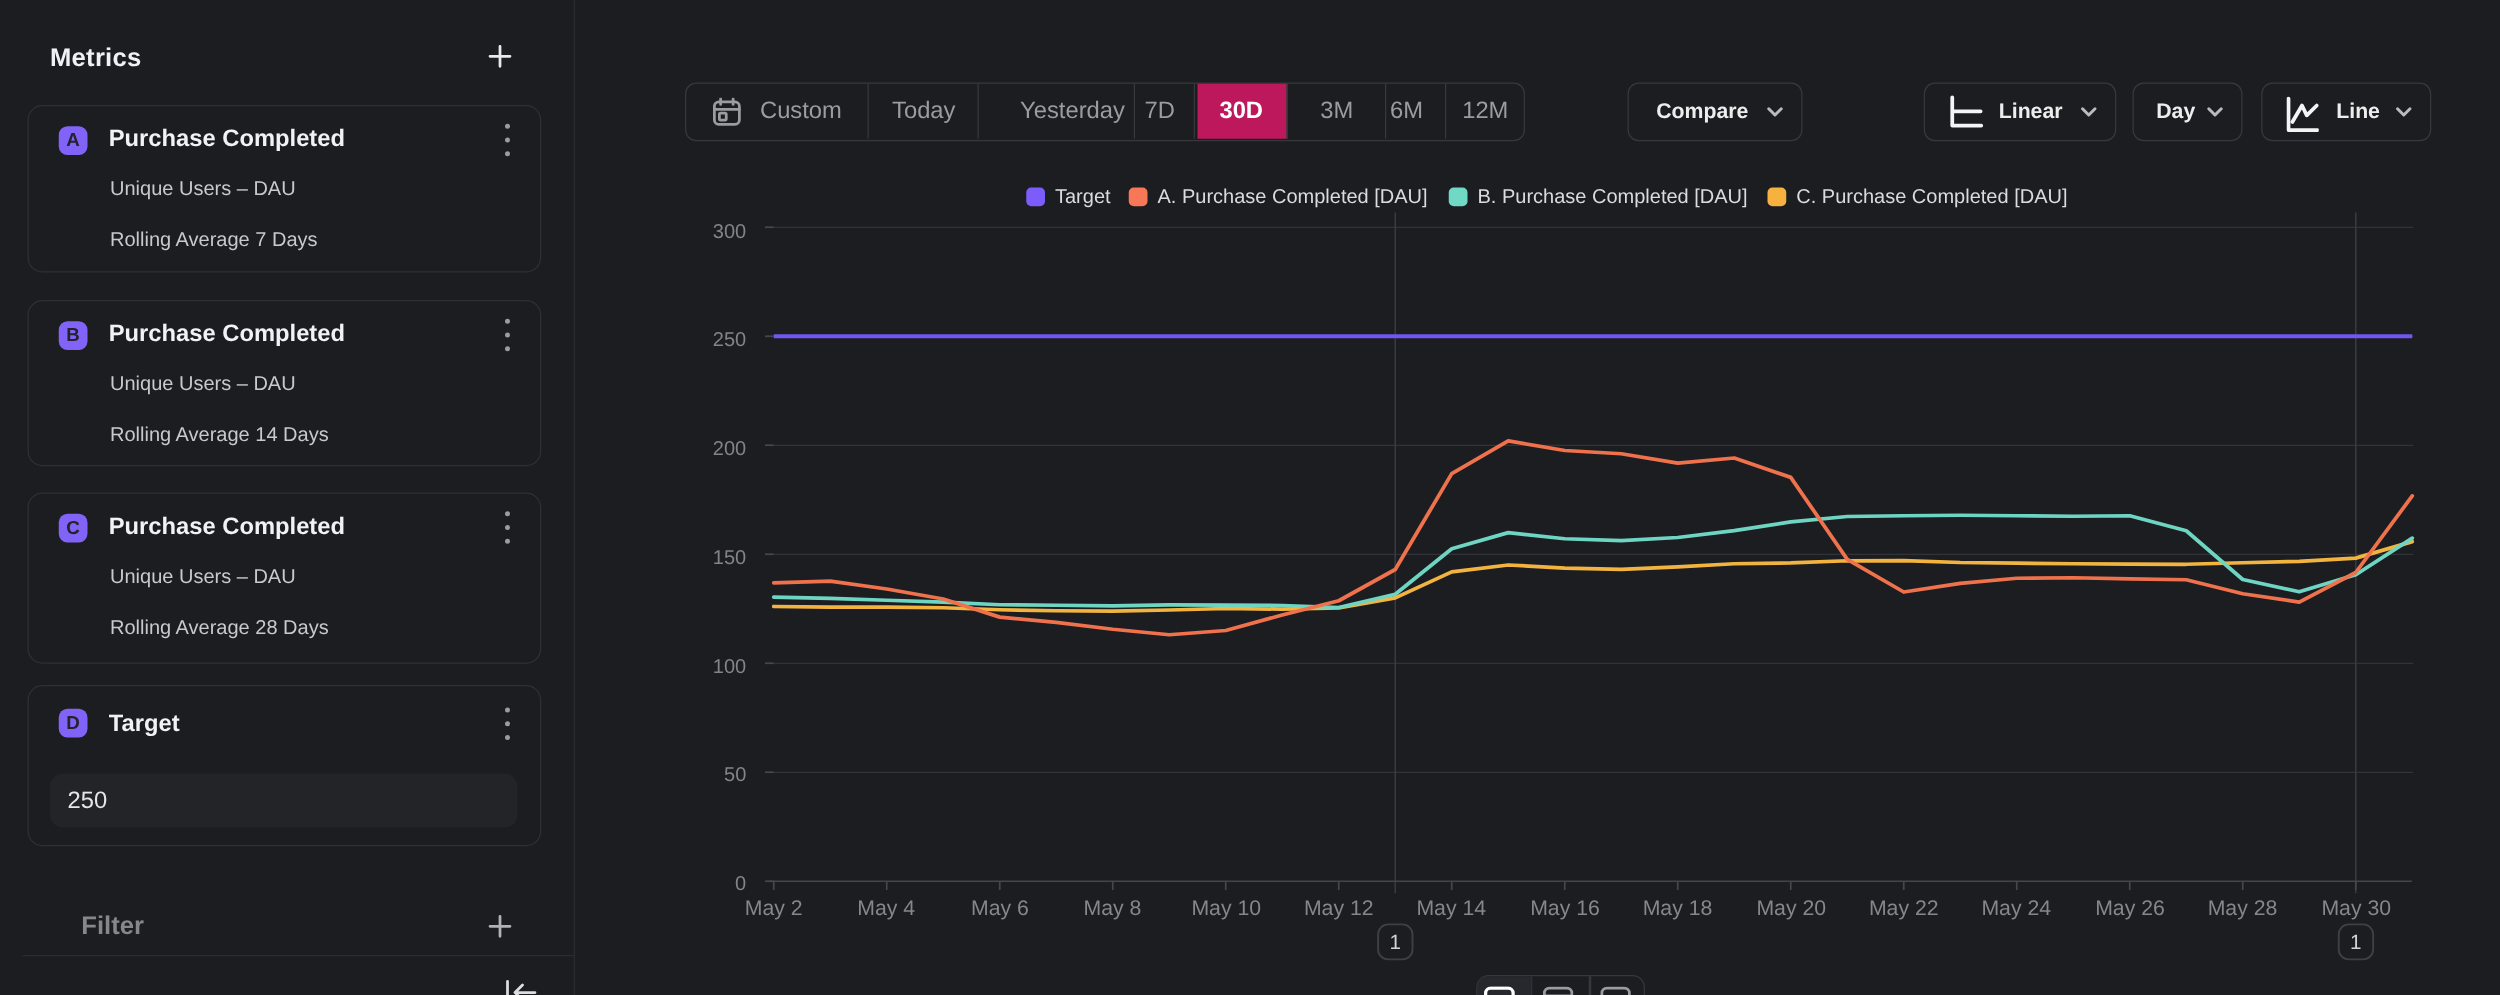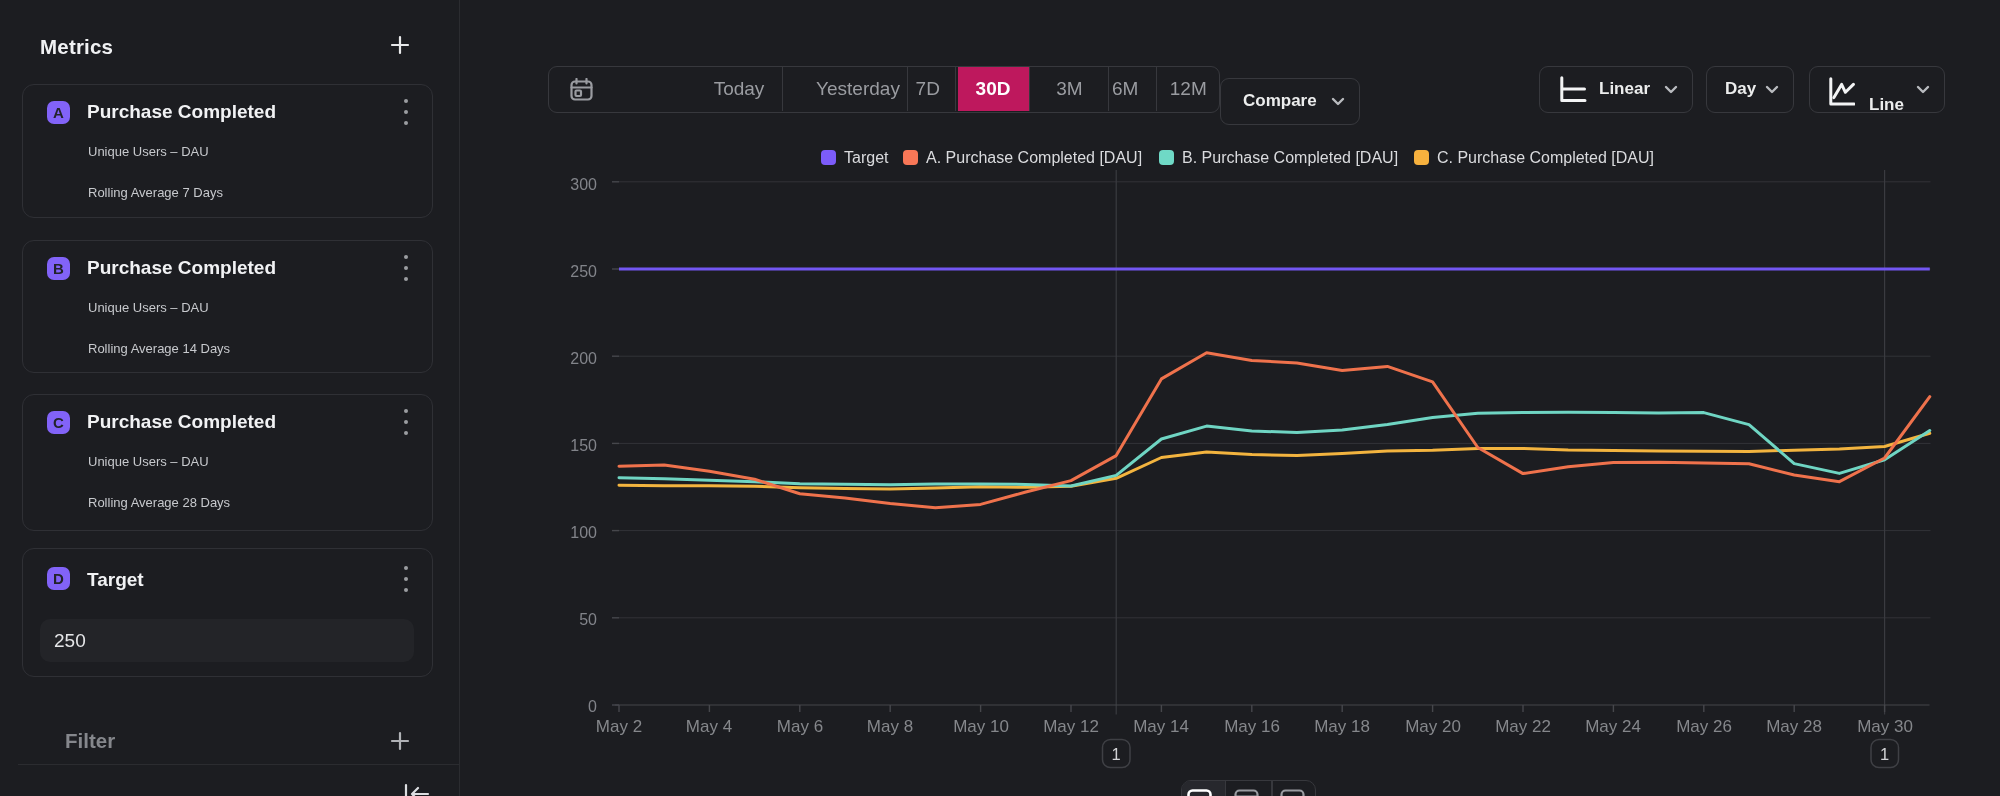--- a/index.html
+++ b/index.html
@@ -7,21 +7,21 @@
     font-family:"Liberation Sans", sans-serif; }
   .abs { position:absolute; }
   
   #sidebar { position:absolute; left:0; top:0; width:460px; height:796px;
     border-right:1px solid #2b2c30; }
   .sb-h { position:absolute; left:40px; top:35px; font-size:20.5px; font-weight:700; color:#f0f1f3; letter-spacing:0.2px;}
   .card { position:absolute; left:22px; width:411px; border:1.5px solid #2f3035; border-radius:12px; }
   .badge { position:absolute; left:24px; top:16px; width:23px; height:23px; border-radius:7px;
     background:#8263f8; color:#22232b; font-size:15px; font-weight:700; text-align:center; line-height:24px; }
   .ctitle { position:absolute; left:64px; top:15px; height:24px; line-height:24px; font-size:19px; font-weight:700; color:#f1f2f4; }
-  .csub { position:absolute; left:65px; font-size:13px; line-height:22px; color:#c7c9cd; }
+  .csub { position:absolute; left:65px; font-size:16px; line-height:22px; color:#c7c9cd; }
   .kebab { position:absolute; left:370px; top:14px; width:26px; height:27px; }
   .kebab i { position:absolute; left:10.5px; width:4px; height:4px; border-radius:50%; background:#9b9da1; }
   .filter-h { position:absolute; left:40px; top:729px; font-size:20.5px; font-weight:700; color:#85878c;margin-left:25px; }
   
   .btn { position:absolute; top:66px; height:47px; border:1.5px solid #37383d; border-radius:9px; }
   .seg { position:absolute; top:0; height:44px; line-height:44px; text-align:center;
     color:#9a9ca1; font-size:19px; border-right:1.5px solid #37383d; }
   .seg.last { border-right:none; }
   .seg.active { background:#be185d; color:#ffffff; font-weight:700; }
   .btxt { color:#eceded; font-size:17px; font-weight:700; }
@@ -86,34 +86,37 @@
   <svg class="abs" style="left:390px; top:731px;" width="20" height="20" viewBox="0 0 20 20">
     <path d="M10 2 V18 M2 10 H18" stroke="#b0b2b6" stroke-width="2.2" stroke-linecap="round" fill="none"></path>
   </svg>
   <div class="abs" style="left:18px; top:764px; width:442px; height:1px; background:#2b2c30;"></div>
   <svg class="abs" style="left:403px; top:783px;" width="28" height="20" viewBox="0 0 28 20">
     <path d="M3 2 V20 M9 11 H25 M15 5 L9 11 L15 17" stroke="#dcdee1" stroke-width="2.2" stroke-linecap="round" stroke-linejoin="round" fill="none"></path>
   </svg>
 </div>
 
 <div class="btn" style="left:548px; width:672px;">
+  <div class="seg" style="left:0; width:146px; text-align:left;">
+      <span style="position:absolute; left:59px;">Custom</span>
+    </div>
   <div class="seg" style="left:147.5px; width:86px;">Today</div>
   <div class="seg" style="left:235px; width:124px;padding-left:25px;">Yesterday</div>
   <div class="seg" style="left:351.5px; width:55.5px;">7D</div>
   <div class="seg active" style="left:408.5px; width:72px;">30D</div>
   <div class="seg" style="left:482px; width:78px;">3M</div>
   <div class="seg" style="left:545.5px; width:62.5px;">6M</div>
   <div class="seg last" style="left:609.5px; width:59.5px;">12M</div>
   <svg class="abs" style="left:19.5px; top:11px;" width="25" height="24" viewBox="0 0 25 24">
     <rect x="2.5" y="3.5" width="20" height="18" rx="3.5" stroke="#9a9ca1" stroke-width="2.2" fill="none"></rect>
     <path d="M2.5 9.5 H22.5 M7.5 1 V5.5 M17.5 1 V5.5" stroke="#9a9ca1" stroke-width="2.2" fill="none" stroke-linecap="round"></path>
     <rect x="6.5" y="12.5" width="5.5" height="5.5" rx="1" stroke="#9a9ca1" stroke-width="2.2" fill="none"></rect>
   </svg>
 </div>
-<div class="btn" style="left:1220px; width:140px;margin-top:12px;">
+<div class="btn" style="left:1302px; width:140px;">
   <span class="btxt" style="position:absolute; left:22px; top:12px;">Compare</span>
   <svg class="abs" style="left:110px; top:18px;" width="14" height="9" viewBox="0 0 14 9">
     <path d="M2 2 L7 7 L12 2" stroke="#b9bbbf" stroke-width="2.4" fill="none" stroke-linecap="round" stroke-linejoin="round"></path>
   </svg>
 </div>
 <div class="btn" style="left:1539px; width:154px;">
   <svg class="abs" style="left:20px; top:9px;" width="27" height="27" viewBox="0 0 27 27">
     <path d="M1.8 1.8 V24.4 H25 M1.8 13 H24.5" stroke="#f3f4f5" stroke-width="3" fill="none" stroke-linecap="round" stroke-linejoin="round"></path>
   </svg>
   <span class="btxt" style="position:absolute; left:59px; top:12px;">Linear</span>
@@ -125,21 +128,21 @@
   <span class="btxt" style="position:absolute; left:18px; top:12px;">Day</span>
   <svg class="abs" style="left:58px; top:18px;" width="14" height="9" viewBox="0 0 14 9">
     <path d="M2 2 L7 7 L12 2" stroke="#b9bbbf" stroke-width="2.4" fill="none" stroke-linecap="round" stroke-linejoin="round"></path>
   </svg>
 </div>
 <div class="btn" style="left:1809px; width:136px;">
   <svg class="abs" style="left:19px; top:9.5px;" width="26" height="29" viewBox="0 0 26 29">
     <path d="M1.8 1.8 V27 H25" stroke="#f3f4f5" stroke-width="3" fill="none" stroke-linecap="round" stroke-linejoin="round"></path>
     <path d="M4.9 20.6 L12.6 7.4 L16.4 15.3 L24.4 7.4" stroke="#f3f4f5" stroke-width="3" fill="none" stroke-linecap="round" stroke-linejoin="round"></path>
   </svg>
-  <span class="btxt" style="position:absolute; left:59px; top:28px;">Line</span>
+  <span class="btxt" style="position:absolute; left:59px; top:12px;">Line</span>
   <svg class="abs" style="left:106px; top:18px;" width="14" height="9" viewBox="0 0 14 9">
     <path d="M2 2 L7 7 L12 2" stroke="#b9bbbf" stroke-width="2.4" fill="none" stroke-linecap="round" stroke-linejoin="round"></path>
   </svg>
 </div>
 
 <div class="lg-sw" style="left:821px;  background:#7c5cfa;"></div>
 <div class="lg-t" style="left:844px;">Target</div>
 <div class="lg-sw" style="left:903px;  background:#f87757;"></div>
 <div class="lg-t" style="left:926px;">A. Purchase Completed [DAU]</div>
 <div class="lg-sw" style="left:1159px; background:#6fd9c6;"></div>

